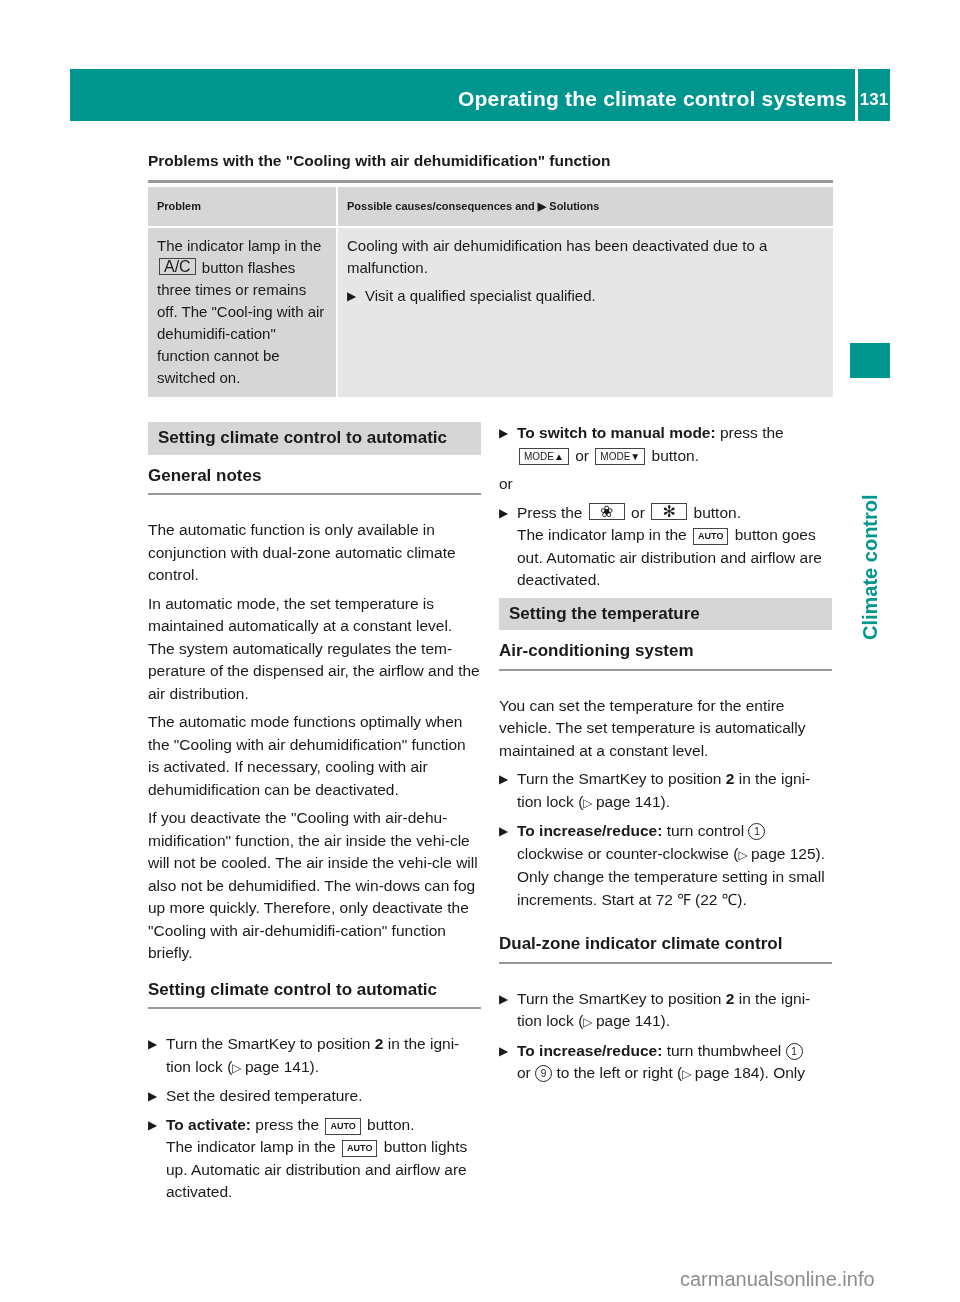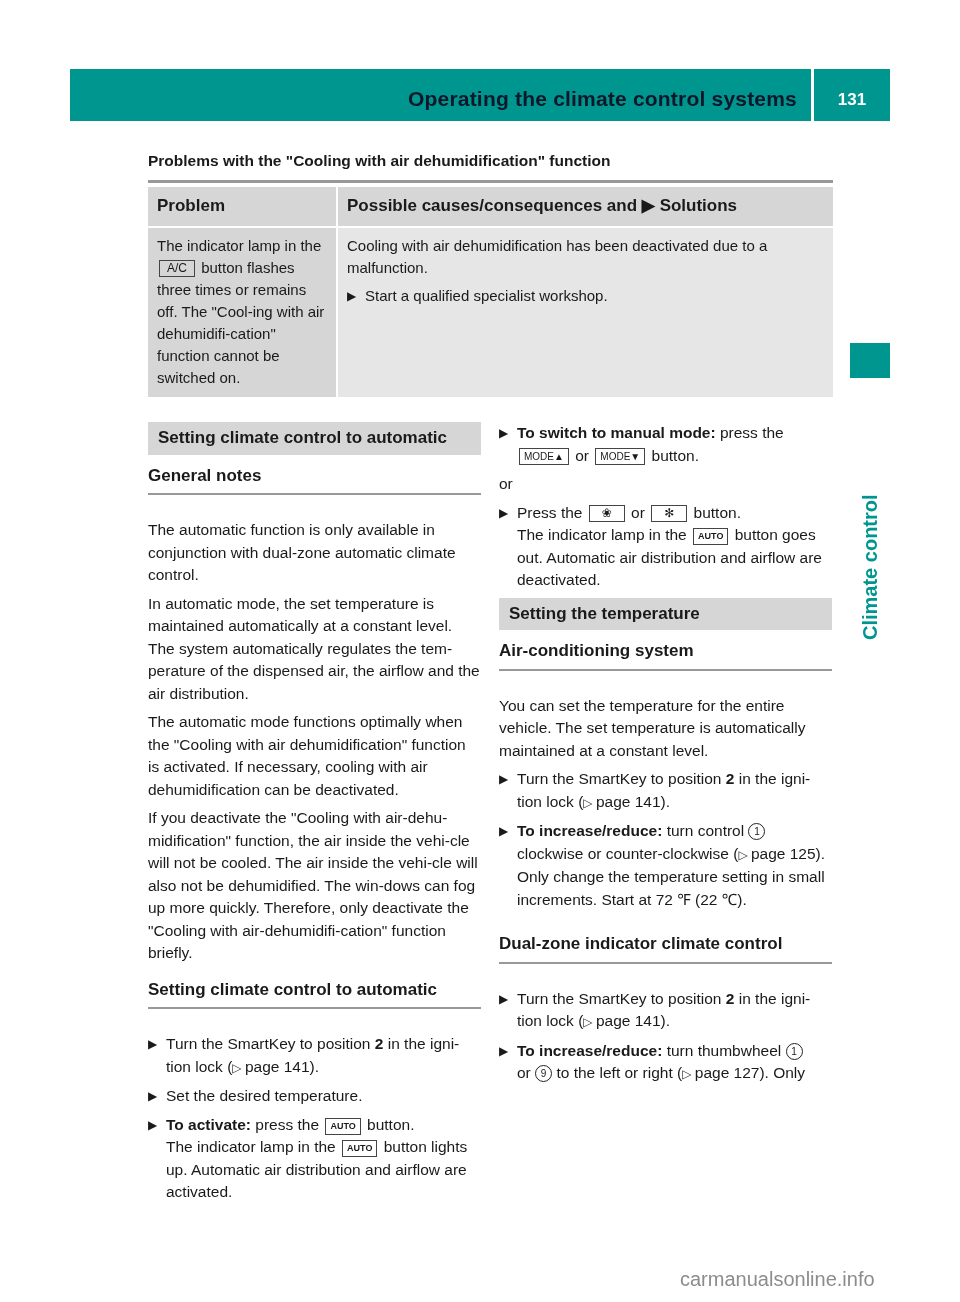--- a/index.html
+++ b/index.html
@@ -5,27 +5,27 @@
   html, body { margin: 0; padding: 0; background: #ffffff; }
   body {
     width: 960px; height: 1302px; position: relative; overflow: hidden;
     font-family: "Liberation Sans", sans-serif; color: #1a1a1a;
   }
   .page-header {
     position: absolute; left: 70px; top: 69px; width: 820px; height: 52px;
     background: #009690; display: flex;
   }
   .page-header .title {
-    flex: 1; color: #0f172a; font-weight: bold; font-size: 21px;
-    text-align: right; padding-right: 14px; line-height: 60px;
+    flex: 1; color: #ffffff; font-weight: bold; font-size: 21px;
+    text-align: right; padding-right: 8px; line-height: 60px;
     letter-spacing: 0.2px;
   }
   .page-header .divider { width: 3px; background: #ffffff; }
   .page-header .pageno {
-    width: 76px; color: #ffffff; font-weight: bold; font-size: 17px;
+    width: 32px; color: #ffffff; font-weight: bold; font-size: 17px;
     text-align: center; line-height: 62px;
   }
   .side-tab {
     position: absolute; left: 850px; top: 343px; width: 40px; height: 35px;
     background: #009690;
   }
   .side-label {
     position: absolute; left: 855px; top: 640px;
     transform-origin: left top; transform: rotate(-90deg);
     color: #009690; font-weight: bold; font-size: 20px; white-space: nowrap;
@@ -35,21 +35,21 @@
     position: absolute; left: 148px; top: 152px; width: 685px;
     font-weight: bold; font-size: 15.5px;
     border-bottom: 3px solid #999999; padding-bottom: 10px;
   }
   .ptable {
     position: absolute; left: 148px; top: 187px; width: 685px;
     border-collapse: collapse; font-size: 15px; line-height: 22px;
   }
   .ptable th {
     background: #d6d6d6; text-align: left; font-weight: bold;
-    padding: 8px 9px 9px 9px; font-size: 17px;
+    padding: 8px 9px 9px 9px; font-size: 11px;
     border-bottom: 2px solid #ffffff;
   }
   .ptable td { vertical-align: top; padding: 7px 9px 8px 9px; }
   .ptable td.c1 { background: #d6d6d6; width: 170px; }
   .ptable td.c2 { background: #e6e6e6; }
   .ptable th.c2h { border-left: 2px solid #ffffff; }
   .ptable td.c2 { border-left: 2px solid #ffffff; }
   .col { position: absolute; width: 333px; font-size: 15.5px; line-height: 22.5px; }
   .col.left { left: 148px; top: 422px; }
   .col.right { left: 499px; top: 422px; }
@@ -62,21 +62,21 @@
     padding-bottom: 6px; margin-bottom: 24px;
   }
   p { margin: 0 0 6px 0; }
   .step { position: relative; padding-left: 18px; margin: 0 0 6px 0; }
   .step .arrow { position: absolute; left: 0; top: 0; font-size: 12px; }
   .bold { font-weight: bold; }
   .key {
     display: inline-block; border: 1px solid #444; font-size: 9px; font-weight: bold;
     padding: 0 4px; line-height: 15px; vertical-align: 1px; margin: 0 2px;
   }
-  .key.wide { min-width: 26px; text-align: center; font-weight: normal; font-size: 12px; }
+  .key.wide { min-width: 26px; text-align: center; font-weight: normal; font-size: 16px; }
   .circ {
     display: inline-block; width: 15px; height: 15px; border: 1px solid #222;
     border-radius: 50%; font-size: 10px; line-height: 15px; text-align: center;
     vertical-align: 1px;
   }
   .ref { font-size: 12px; color: #333; }
   .footer-watermark {
     position: absolute; left: 680px; top: 1268px; color: #8c8c8c;
     font-size: 20px;
   }
@@ -108,21 +108,21 @@
   <tr>
     <td class="c1">
       <span>The indicator lamp in the</span>
       <span class="key wide">A/C</span>
       <span>button flashes three times or remains off. The "Cool-ing with air dehumidifi-cation" function cannot be switched on.</span>
     </td>
     <td class="c2">
       <p>Cooling with air dehumidification has been deactivated due to a malfunction.</p>
       <div class="step">
         <span class="arrow">▶</span>
-        <span>Start a qualified specialist workshop.</span>
+        <span>Visit a qualified specialist qualified.</span>
       </div>
     </td>
   </tr>
 </tbody>
   </table>
 
 <div class="col left">
   <div class="grayhead">Setting climate control to automatic</div>
   <div class="subhead">General notes</div>
   <p>The automatic function is only available in conjunction with dual-zone automatic climate control.</p>
@@ -200,17 +200,17 @@
     <span class="bold">2</span>
     <span>in the igni-tion lock (</span><span class="ref">▷ </span><span>page 141</span><span>).</span>
   </div>
   <div class="step">
     <span class="arrow">▶</span>
     <span class="bold">To increase/reduce:</span>
     <span>turn thumbwheel</span>
     <span class="circ">1</span><br>
     <span>or</span>
     <span class="circ">9</span>
-    <span>to the left or right (</span><span class="ref">▷ </span><span>page 127</span><span>). Only</span>
+    <span>to the left or right (</span><span class="ref">▷ </span><span>page 184</span><span>). Only</span>
   </div>
 </div>
 
 <div class="footer-watermark">carmanualsonline.info</div>
 
 </body></html>

